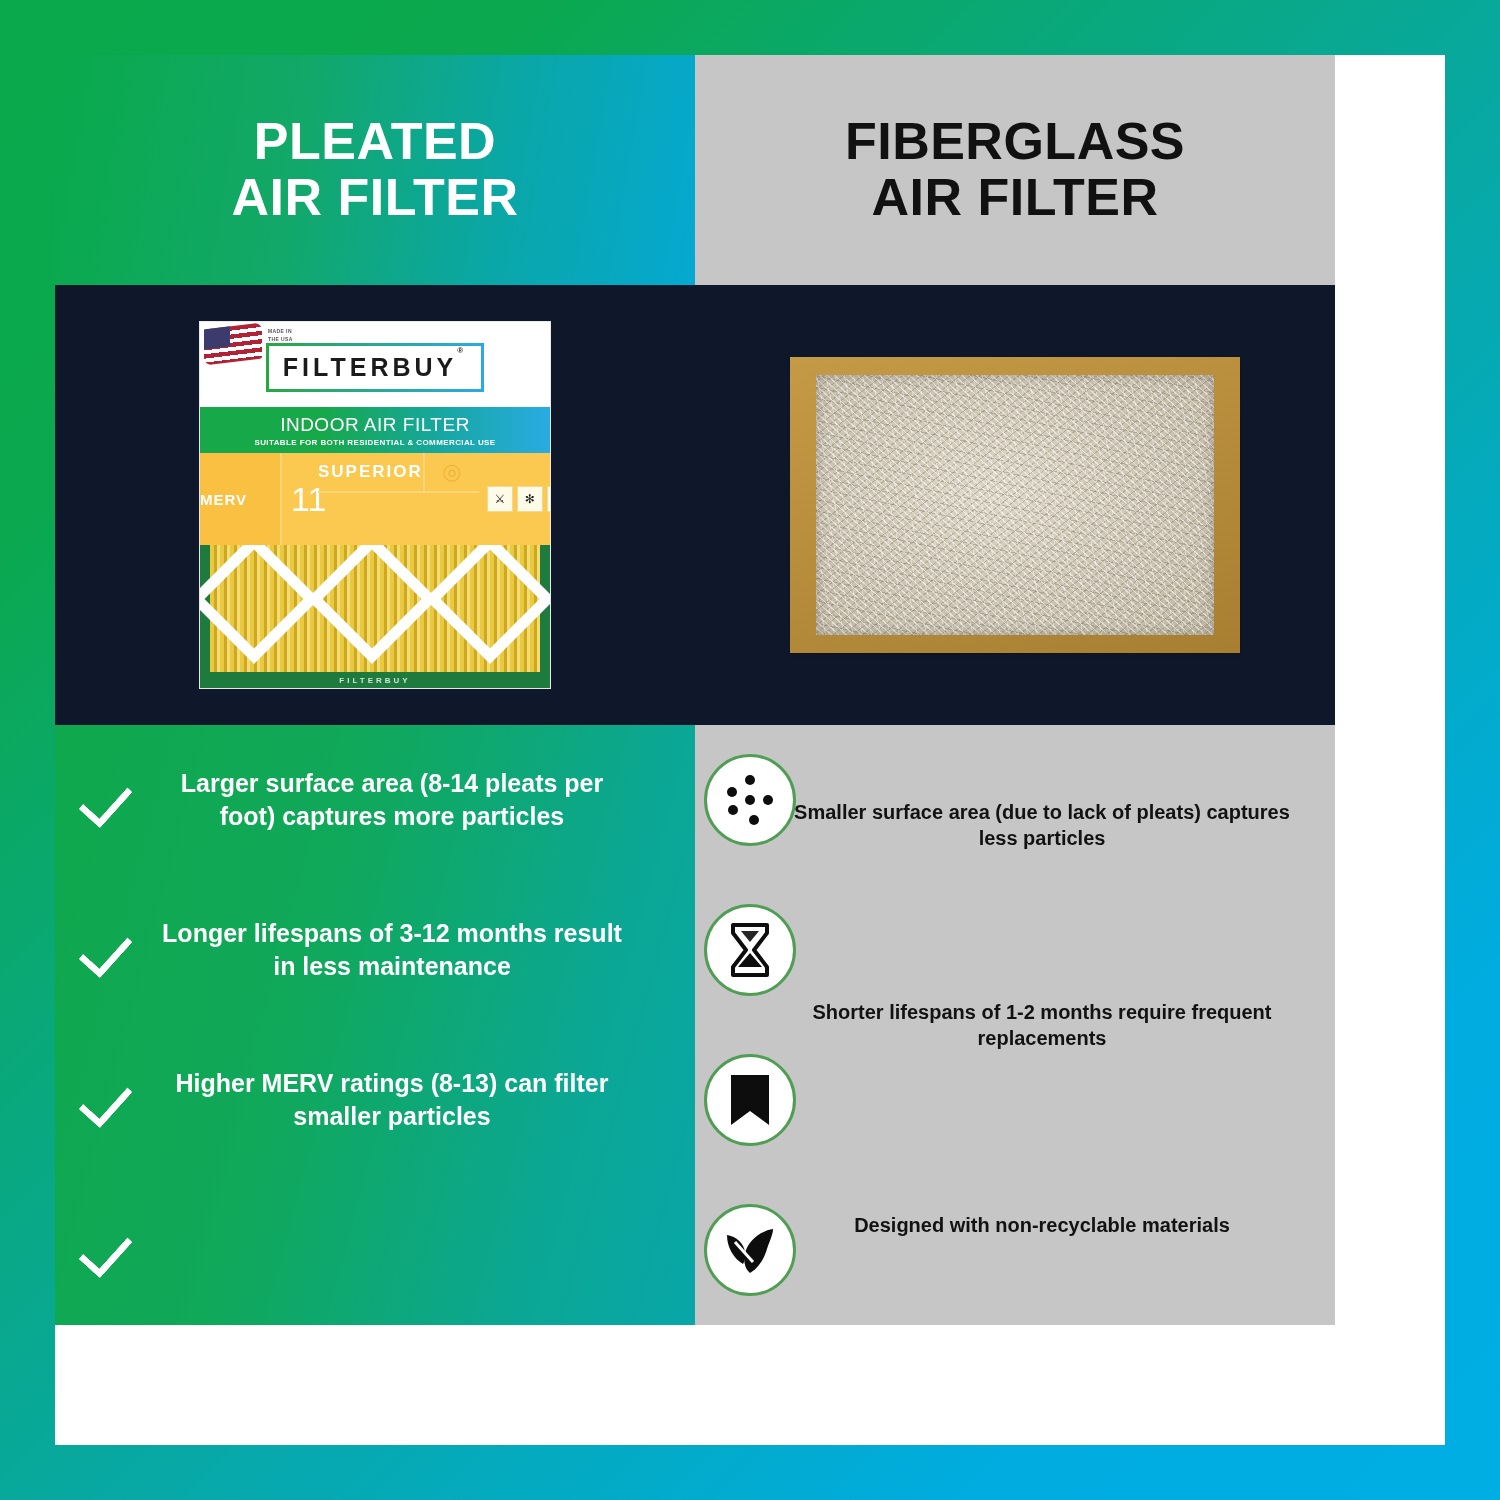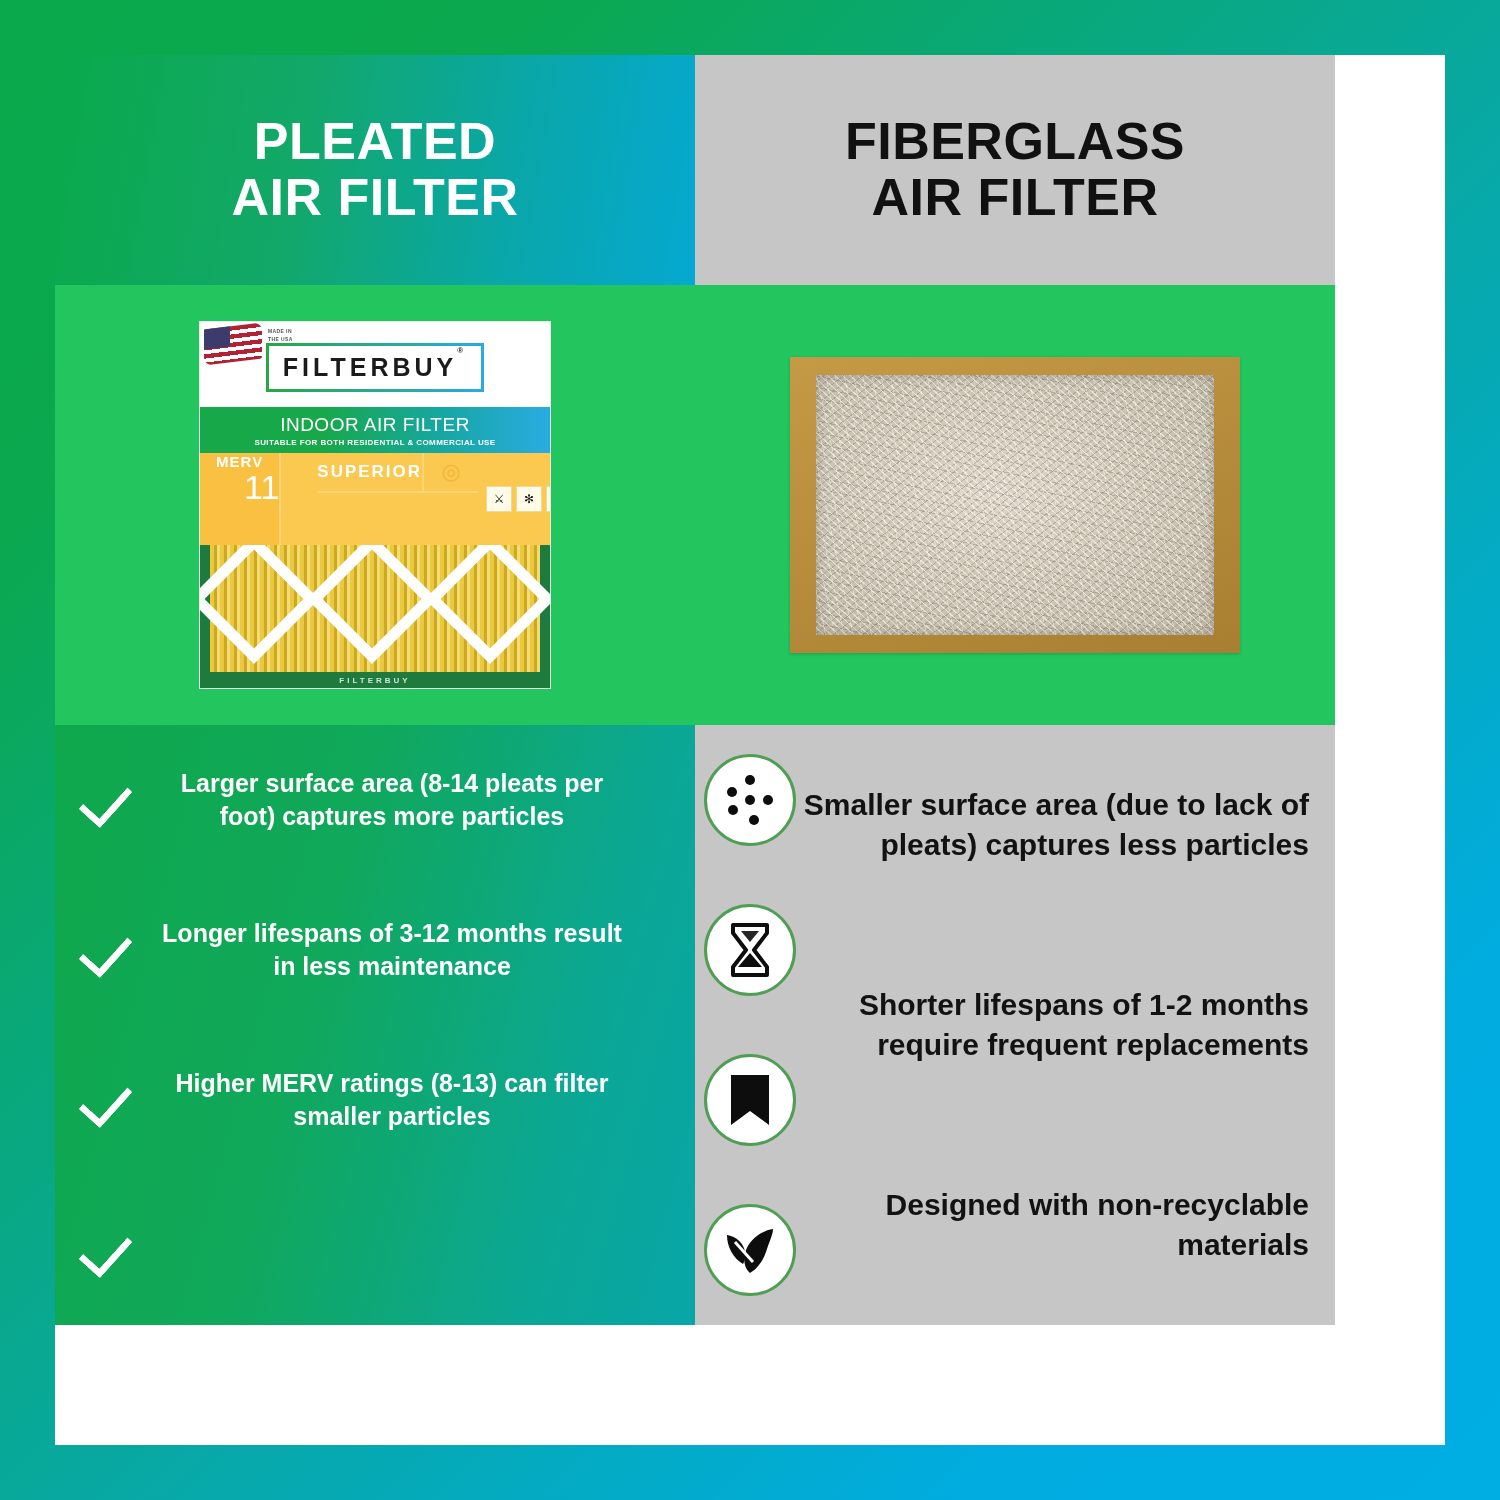--- a/index.html
+++ b/index.html
@@ -48,21 +48,21 @@
     letter-spacing:0.5px;
   }
   #hdr-left .hdr-title { color:#ffffff; }
   #hdr-right .hdr-title { color:#111111; }
 
   
   #product-strip {
     position:absolute;
     left:55px; top:285px;
     width:1280px; height:440px;
-    background:#22c55e;
+    background:#0f172a;
     display:flex;
   }
   .prod-cell {
     width:640px; height:100%;
     display:flex; align-items:center; justify-content:center;
   }
 
   
   #pleated-box {
     width:350px; height:366px;
@@ -110,22 +110,22 @@
     color:#fff; text-align:center;
     display:flex; flex-direction:column; align-items:center; justify-content:center;
   }
   #pb-band-t1 { font-size:19px; font-weight:normal; letter-spacing:0.5px; }
   #pb-band-t2 { font-size:8px; font-weight:bold; letter-spacing:0.4px; margin-top:2px; }
   #pb-merv-row {
     height:92px; background:#fbc850; display:flex;
   }
   #pb-merv {
     width:82px; background:#f9c042;
-    color:#fff; display:flex; flex-direction:column;
-    align-items:center; justify-content:flex-start;
+    color:#fff; display:flex; flex-direction:row;
+    align-items:center; justify-content:space-between;
     border-right:2px solid #fbd577;
   }
   #pb-merv-label { font-size:15px; font-weight:bold; letter-spacing:1px; }
   #pb-merv-num { font-size:34px; font-weight:normal; line-height:1;margin-left:44px; }
   #pb-merv-right { flex:1; display:flex; flex-direction:row;margin-left:36px; }
   #pb-superior-row { height:40px; display:flex; align-items:center; border-bottom:2px solid #fbd577; }
   #pb-superior {
     flex:1; text-align:center; color:#fff;
     font-size:17px; font-weight:bold; letter-spacing:2px;
   }
@@ -210,21 +210,21 @@
     border-radius:2px;
   }
   .left-text {
     flex:1; color:#ffffff; font-weight:bold;
     font-size:25px; line-height:1.32; text-align:center;
   }
   
   #cmp-right .cmp-row { padding:0 26px 0 80px; }
   .right-text {
     flex:1; color:#121212; font-weight:bold;
-    font-size:30px; line-height:1.32; text-align:right;
+    font-size:20px; line-height:1.32; text-align:center;
   }
 
   
   #icon-rail {
     position:absolute;
     left:695px; top:725px;
     width:110px; height:600px;
     display:flex; flex-direction:column;
   }
   .icon-slot { flex:1; display:flex; align-items:center; justify-content:center; }

